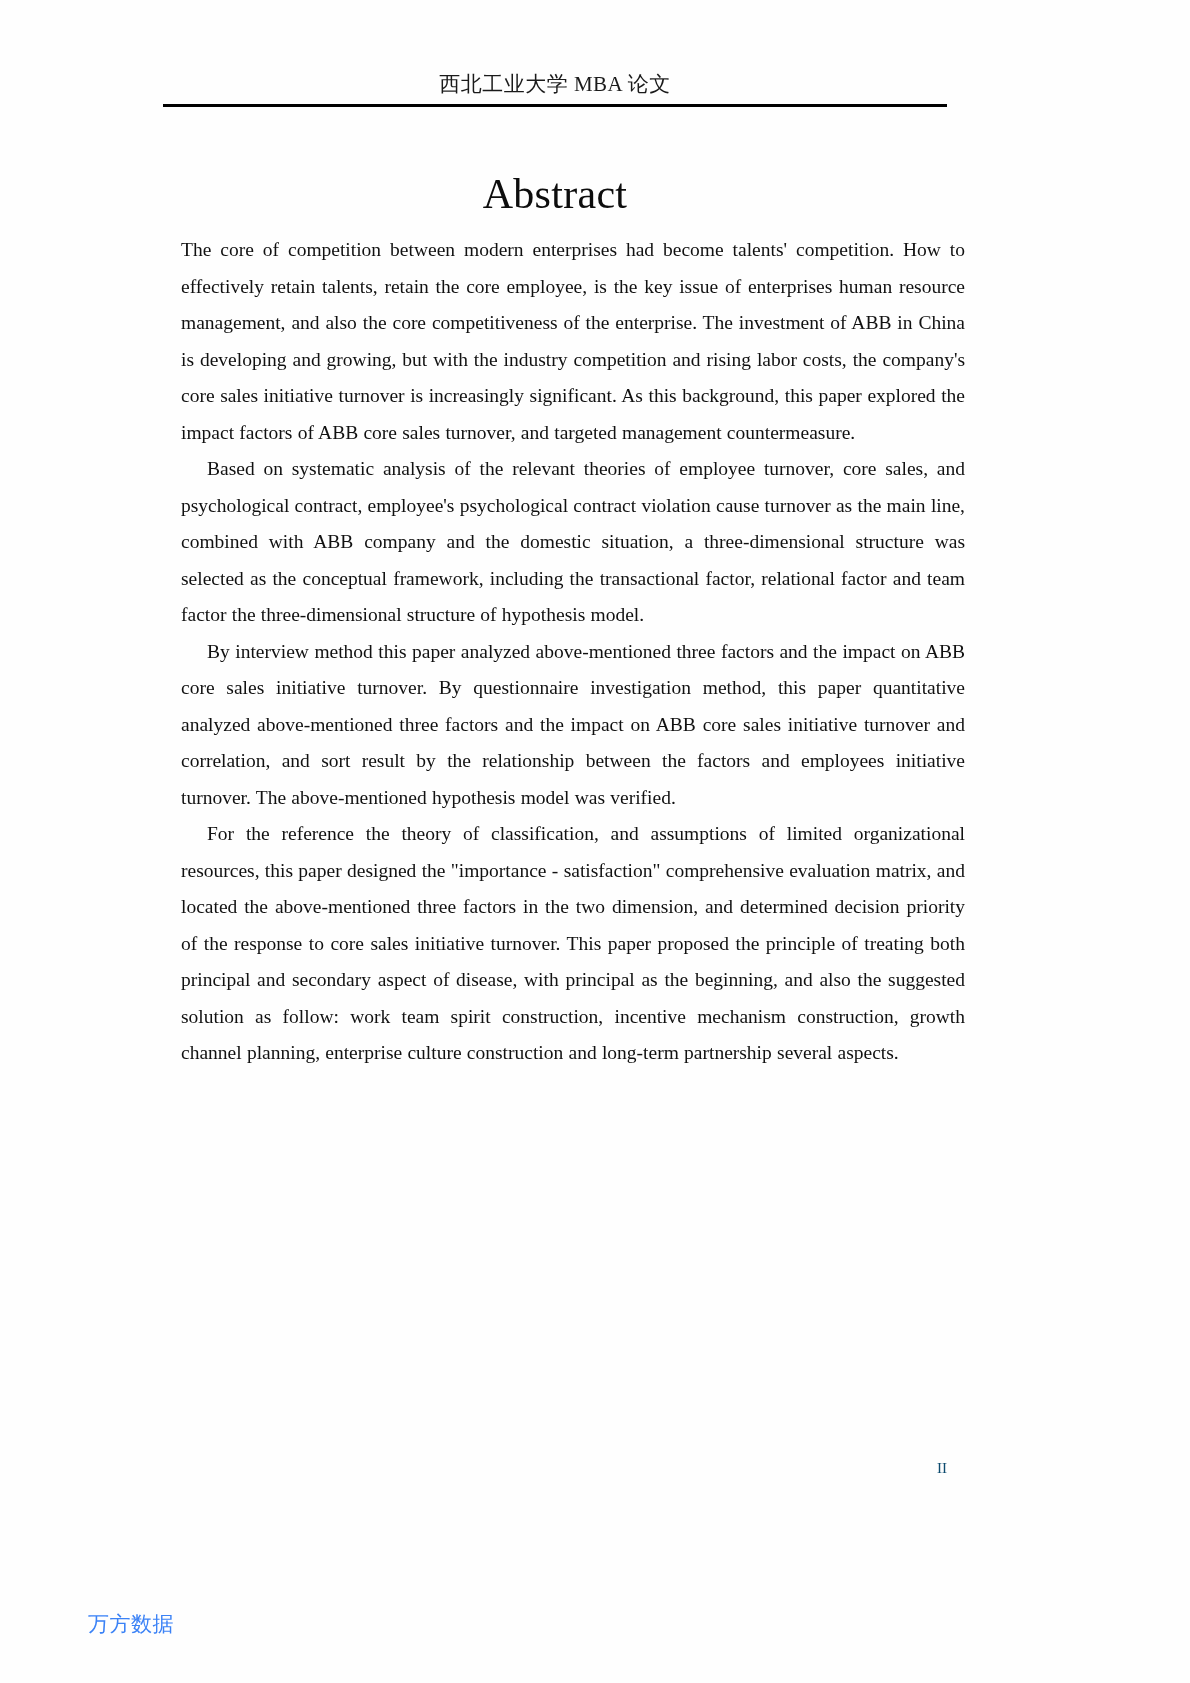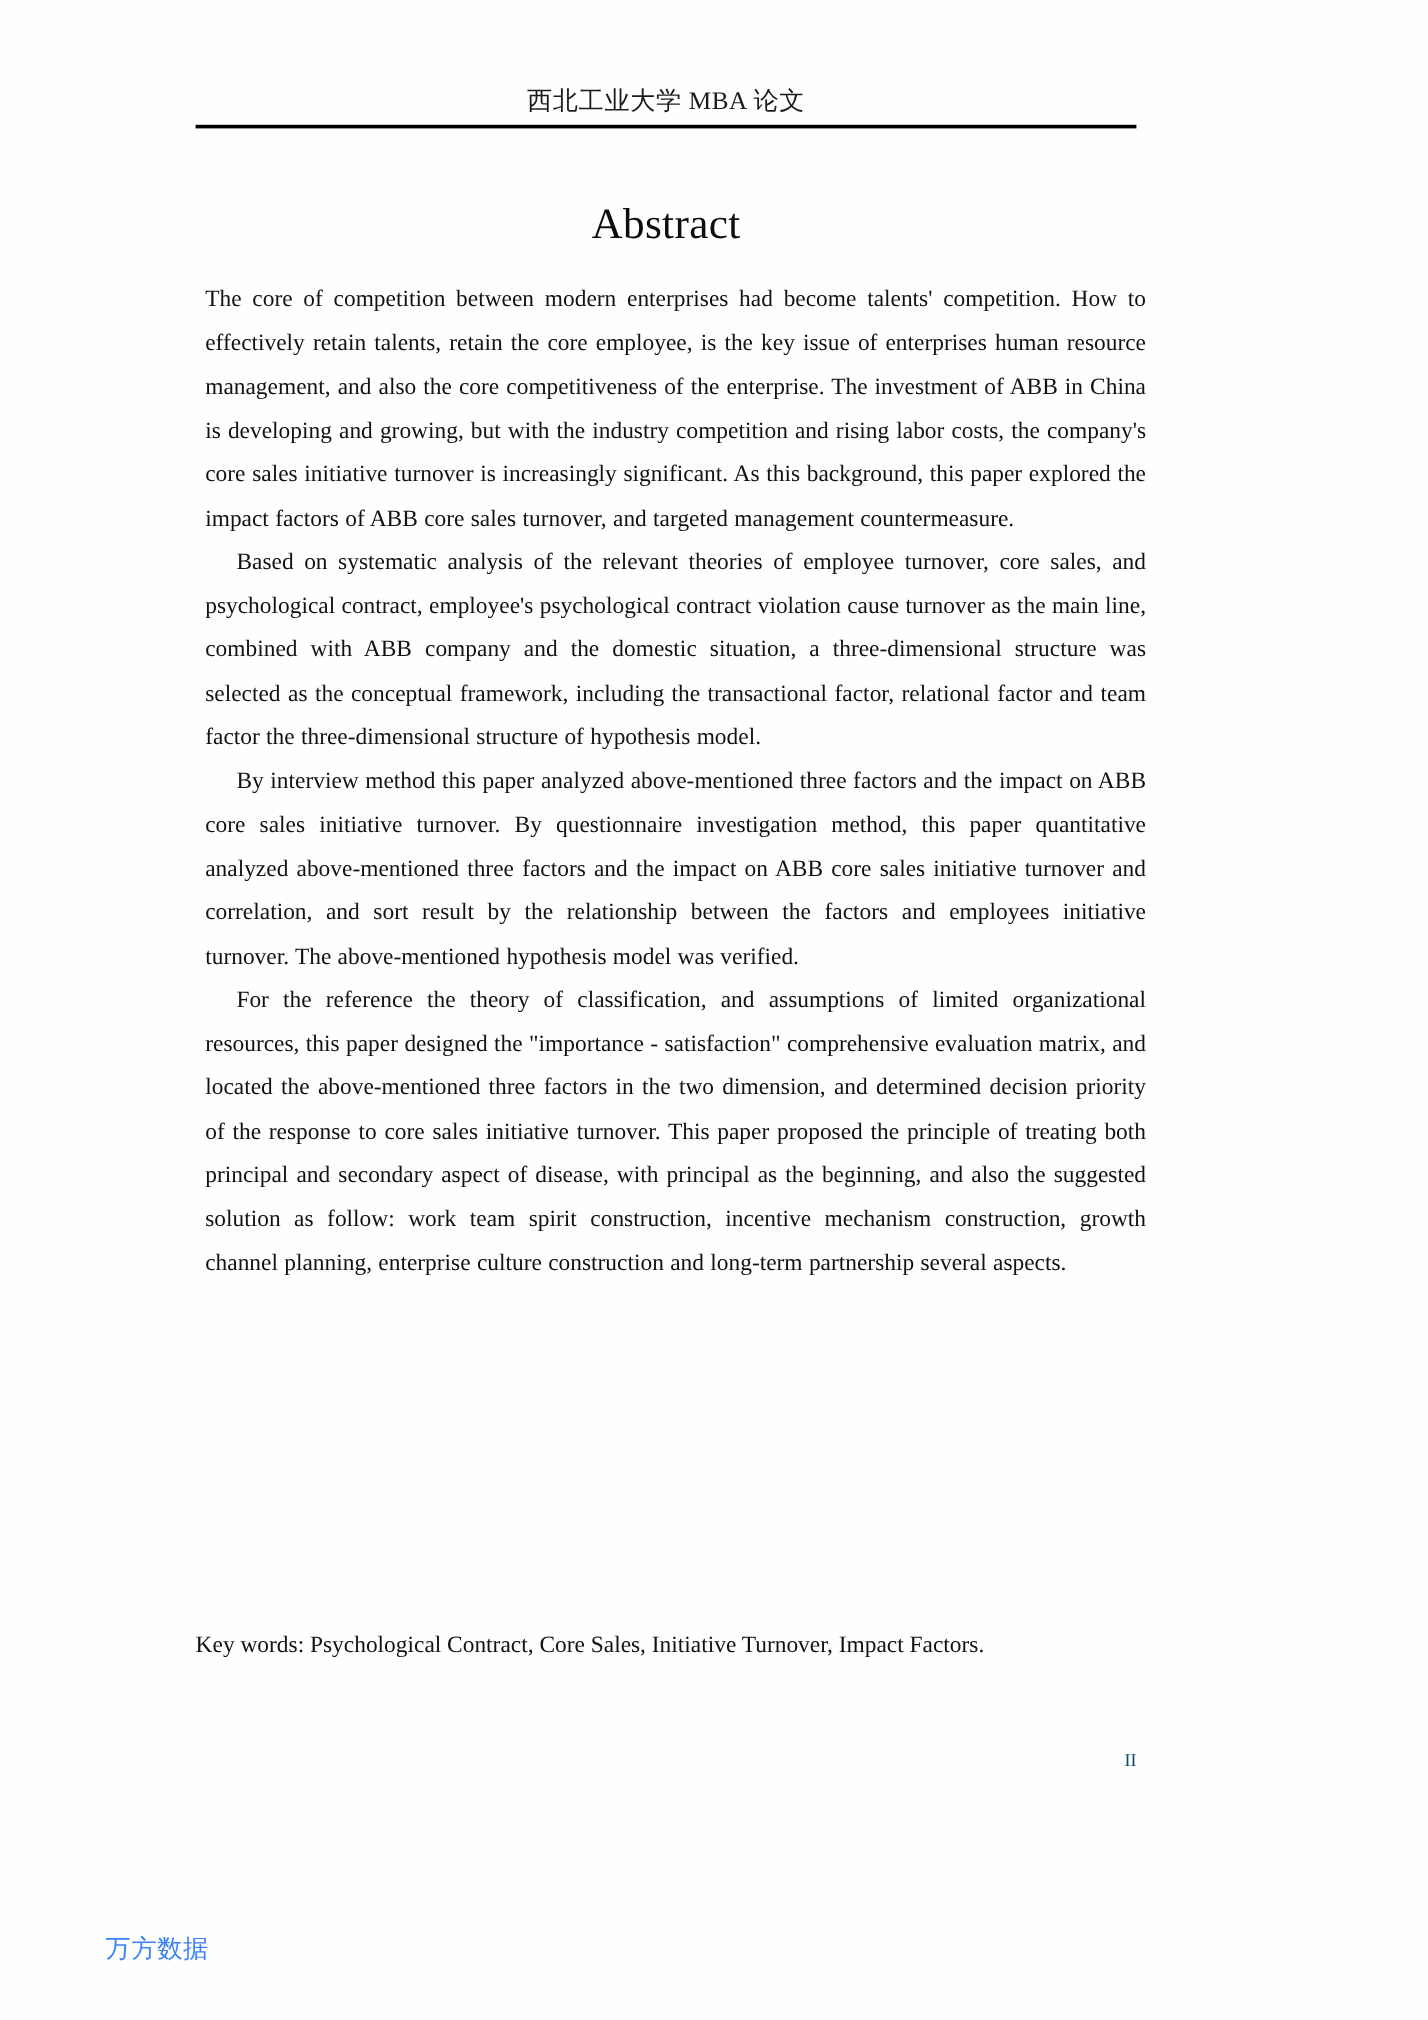--- a/index.html
+++ b/index.html
@@ -51,31 +51,31 @@
     border-top: 3px solid #000000;
   }
 
   
   .doc-title {
     position: absolute;
     left: 163px;
     top: 140px;
     width: 784px;
     text-align: center;
-    font-size: 36px;
+    font-size: 42px;
     font-weight: normal;
     letter-spacing: 0.3px;
     color: #0d0d0d;
     line-height: 1.25;
   }
 
   
   .body-area {
     position: absolute;
-    left: 171px;
+    left: 181px;
     top: 232px;
     width: 784px;
   }
 
   p.para {
     margin: 0;
     font-size: 19.5px;
     line-height: 36.5px;
     text-align: justify;
     text-justify: inter-word;
@@ -136,19 +136,18 @@
 
   <h1 class="doc-title">Abstract</h1>
 
   <div class="body-area">
     <p class="para tight-last">The core of competition between modern enterprises had become talents' competition. How to effectively retain talents, retain the core employee, is the key issue of enterprises human resource management, and also the core competitiveness of the enterprise. The investment of ABB in China is developing and growing, but with the industry competition and rising labor costs, the company's core sales initiative turnover is increasingly significant. As this background, this paper explored the impact factors of ABB core sales turnover, and targeted management countermeasure.</p>
     <p class="para indent">Based on systematic analysis of the relevant theories of employee turnover, core sales, and psychological contract, employee's psychological contract violation cause turnover as the main line, combined with ABB company and the domestic situation, a three-dimensional structure was selected as the conceptual framework, including the transactional factor, relational factor and team factor the three-dimensional structure of hypothesis model.</p>
     <p class="para indent">By interview method this paper analyzed above-mentioned three factors and the impact on ABB core sales initiative turnover. By questionnaire investigation method, this paper quantitative analyzed above-mentioned three factors and the impact on ABB core sales initiative turnover and correlation, and sort result by the relationship between the factors and employees initiative turnover. The above-mentioned hypothesis model was verified.</p>
     <p class="para indent">For the reference the theory of classification, and assumptions of limited organizational resources, this paper designed the "importance - satisfaction" comprehensive evaluation matrix, and located the above-mentioned three factors in the two dimension, and determined decision priority of the response to core sales initiative turnover. This paper proposed the principle of treating both principal and secondary aspect of disease, with principal as the beginning, and also the suggested solution as follow: work team spirit construction, incentive mechanism construction, growth channel planning, enterprise culture construction and long-term partnership several aspects.</p>
   </div>
 
-  <div class="keywords">Key words: Psychological Contract, Core Sales, Initiative Turnover, Impact Factors.</div>
 
   <div class="page-number">II</div>
 
   <div class="watermark">万方数据</div>
 
 </div>
 
 </body></html>

